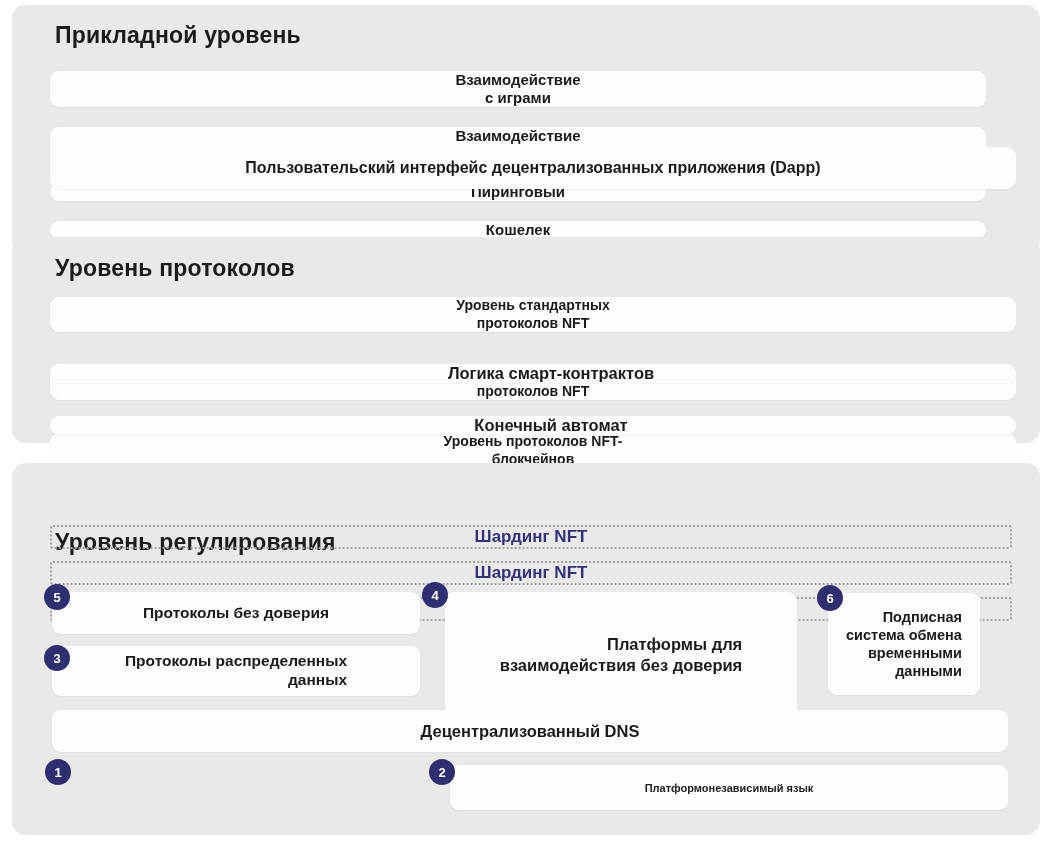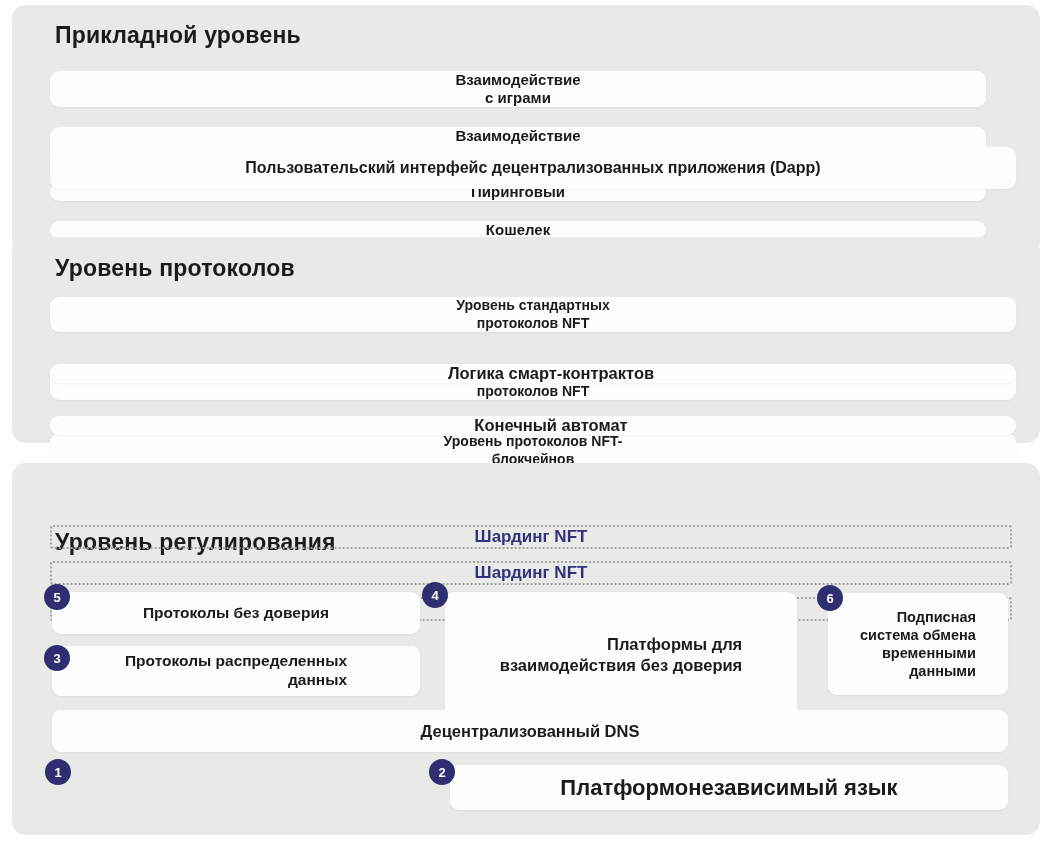--- a/index.html
+++ b/index.html
@@ -73,24 +73,24 @@
     justify-content: center;
     font-weight: bold;
     font-size: 17px;
     color: #32327c;
     box-sizing: border-box;
   }
   .abs-box { position: absolute; text-align: right; }
   #box-trustless-protocols        { left: 40px;  top: 129px; width: 368px; height: 42px;  font-size: 15.5px; }
   #box-distributed-data-protocols { left: 40px;  top: 183px; width: 368px; height: 50px;  font-size: 15.5px; line-height: 1.2; }
   #box-trustless-platforms        { left: 433px; top: 129px; width: 352px; height: 126px; font-size: 16.5px; line-height: 1.25; }
-  #box-subscription-system        { left: 816px; top: 130px; width: 180px; height: 102px; font-size: 14.5px; line-height: 1.25; }
+  #box-subscription-system        { left: 816px; top: 130px; width: 152px; height: 102px; font-size: 14.5px; line-height: 1.25; }
   #box-decentralized-dns          { left: 40px;  top: 247px; width: 956px; height: 42px;  font-size: 16.5px; }
   #box-p2p-protocols              { left: 47px;  top: 302px; width: 345px; height: 45px;  font-size: 16.5px; }
-  #box-platform-independent-lang  { left: 438px; top: 302px; width: 558px; height: 45px;  font-size: 22px; }
+  #box-platform-independent-lang  { left: 438px; top: 302px; width: 558px; height: 45px;  font-size: 11px; }
 
   .num-badge {
     position: absolute;
     width: 26px;
     height: 26px;
     border-radius: 50%;
     background: #2e2e70;
     color: #ffffff;
     font-size: 13px;
     font-weight: bold;

